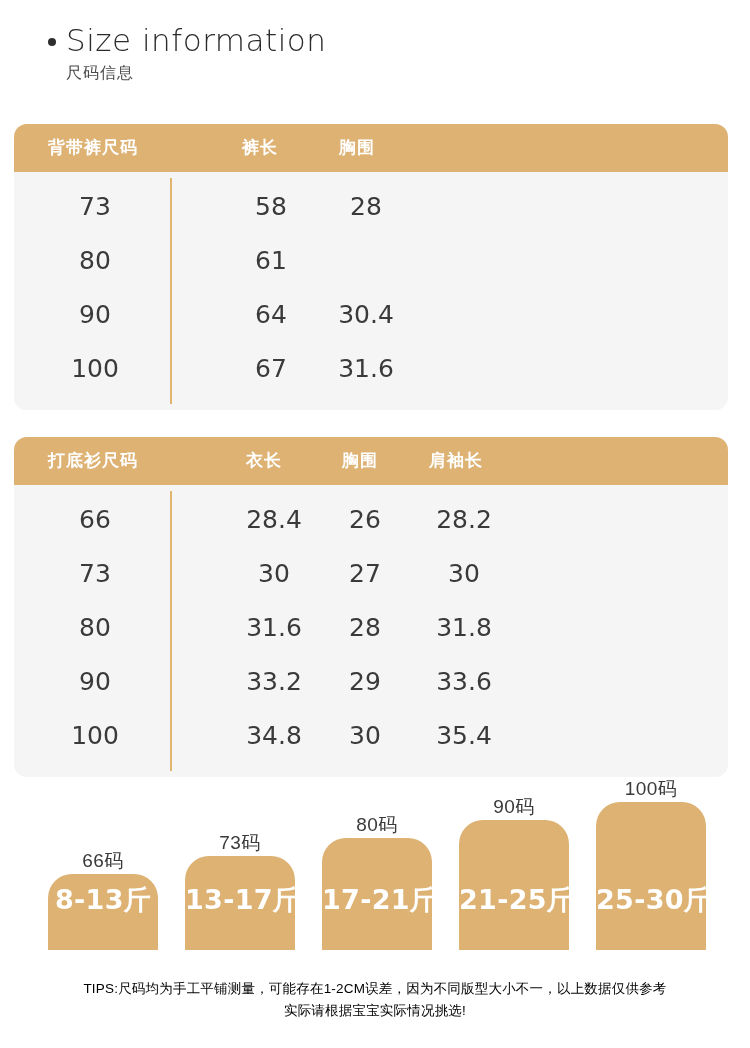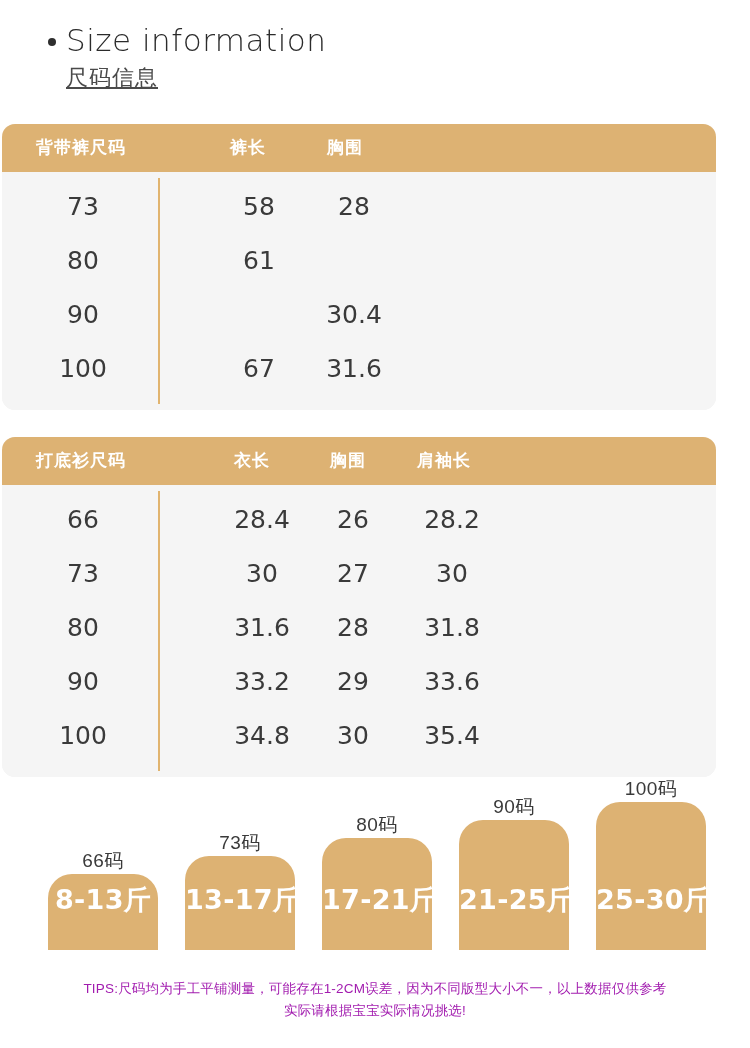--- a/index.html
+++ b/index.html
@@ -43,31 +43,30 @@
     font-size: 31px;
     font-weight: 300;
     letter-spacing: 0.5px;
     color: #2b2b2b;
     line-height: 1.05;
     font-family: "DejaVu Sans", sans-serif;
   }
   .title-cn {
     margin-top: 6px;
     margin-left: 18px;
-    font-size: 22px;
+    font-size: 16px;
     color: #4a4a4a;
     letter-spacing: 1px;
     font-weight: 400;
-    text-decoration: underline;
   }
 
   
   .size-table {
     position: absolute;
-    left: 2px;
+    left: 14px;
     width: 714px;
     background: #f5f5f5;
     border-radius: 13px;
     overflow: hidden;
   }
   #table-overalls { top: 124px; }
   #table-shirt    { top: 437px; }
 
   .thead {
     height: 48px;
@@ -182,21 +181,21 @@
     font-family: "DejaVu Sans", sans-serif;
   }
 
   
   .tips {
     position: absolute;
     left: 0;
     top: 978px;
     width: 750px;
     text-align: center;
-    color: #a21caf;
+    color: #000000;
     font-size: 13.5px;
     line-height: 22px;
     letter-spacing: 0.2px;
   }
   .tips div { white-space: nowrap; }
 </style>
 </head>
 <body>
 
 <div class="page">
@@ -222,20 +221,21 @@
         <span class="cell r0">73</span>
         <span class="cell r1">58</span>
         <span class="cell r2">28</span>
       </div>
       <div class="trow">
         <span class="cell r0">80</span>
         <span class="cell r1">61</span>
       </div>
       <div class="trow">
         <span class="cell r0">90</span>
+        <span class="cell r1">64</span>
         <span class="cell r2">30.4</span>
       </div>
       <div class="trow">
         <span class="cell r0">100</span>
         <span class="cell r1">67</span>
         <span class="cell r2">31.6</span>
       </div>
       <div class="tbody-pad-bottom"></div>
     </div>
   </div>

